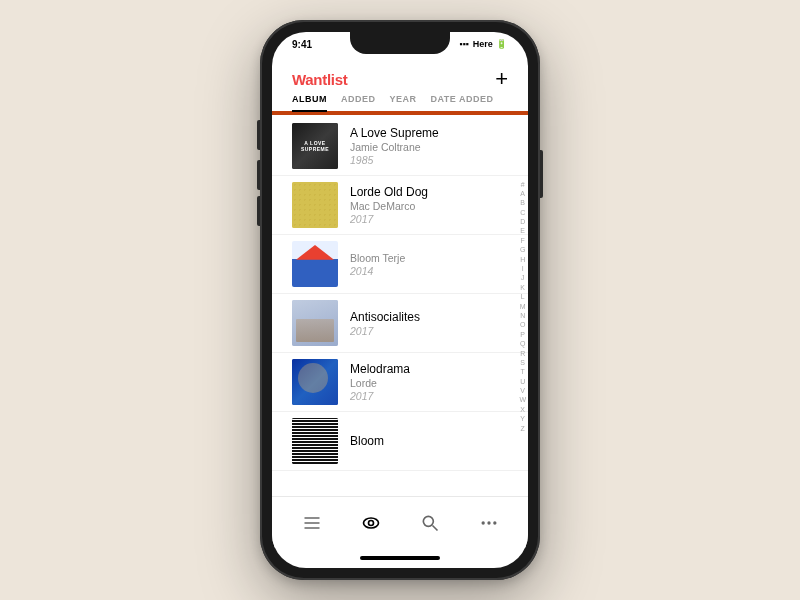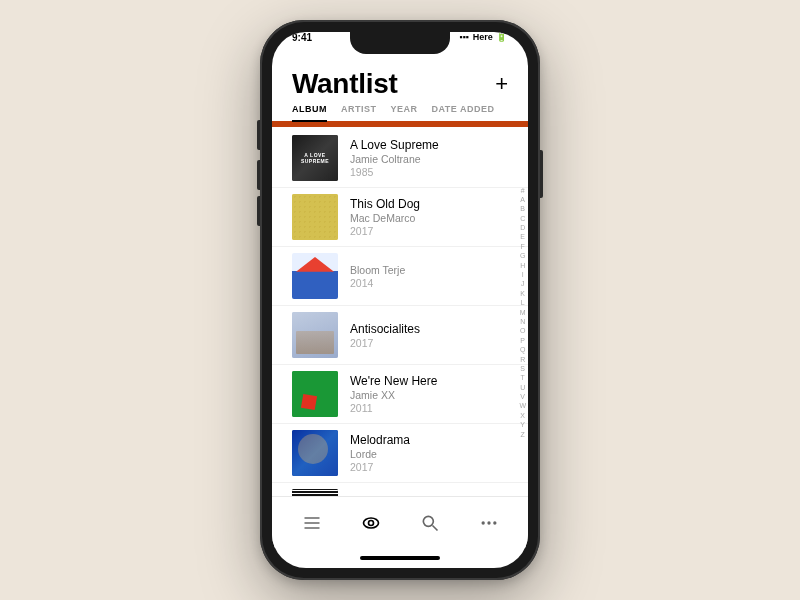--- a/index.html
+++ b/index.html
@@ -78,21 +78,21 @@
       height: 22px;
       background: #1a1a1a;
       border-radius: 0 0 16px 16px;
       z-index: 10;
     }
 
     .status-bar {
       height: 28px;
       flex-shrink: 0;
       display: flex;
-      align-items: flex-start;
+      align-items: center;
       padding: 0 20px 4px;
       font-size: 9px;
       font-weight: 600;
       color: #000;
     }
 
     .status-time {
       flex: 1;
       font-size: 10px;
       font-weight: 700;
@@ -113,38 +113,38 @@
     }
 
     .header {
       padding: 8px 20px 4px;
       display: flex;
       align-items: center;
       justify-content: space-between;
     }
 
     .page-title {
-      font-size: 28px;
+      font-size: 15px;
       font-weight: 700;
-      color: #000000;
+      color: #ef4444;
       letter-spacing: -0.3px;
     }
 
     .add-button {
       font-size: 22px;
       color: #000;
       cursor: pointer;
       line-height: 1;
     }
 
     .tabs {
       display: flex;
       padding: 0 20px;
       gap: 14px;
-      border-bottom: 6px solid #c2410c;
+      border-bottom: 4px solid #c2410c;
       margin-bottom: 2px;
     }
 
     .tab {
       font-size: 9px;
       font-weight: 600;
       color: #999;
       padding-bottom: 6px;
       letter-spacing: 0.5px;
       cursor: pointer;
@@ -200,20 +200,21 @@
     .item-artist {
       font-size: 10.5px;
       color: #888;
       margin-top: 1px;
     }
 
     .item-year {
       font-size: 10.5px;
       color: #aaa;
       margin-top: 1px;
+      font-style: italic;
     }
 
     
     .art-love-supreme {
       background: #2a2a2a;
       display: flex;
       align-items: center;
       justify-content: center;
       position: relative;
       overflow: hidden;
@@ -449,21 +450,21 @@
     </div>
 
     <div class="content">
       <div class="header">
         <h1 class="page-title">Wantlist</h1>
         <span class="add-button">+</span>
       </div>
 
       <div class="tabs">
         <span class="tab active">ALBUM</span>
-        <span class="tab">ARTIST</span>
+        <span class="tab">ADDED</span>
         <span class="tab">YEAR</span>
         <span class="tab">DATE ADDED</span>
       </div>
 
       <div class="list">
 
         <div class="list-item">
           <div class="album-art">
             <div class="art-love-supreme" style="width:100%;height:100%;">
               <div class="art-love-supreme-text">A LOVE<br>SUPREME</div>
@@ -476,21 +477,21 @@
           </div>
         </div>
 
         <div class="list-item">
           <div class="album-art">
             <div class="art-this-old-dog" style="width:100%;height:100%;">
               <div class="art-this-old-dog-pattern"></div>
             </div>
           </div>
           <div class="item-info">
-            <div class="item-title">This Old Dog</div>
+            <div class="item-title">Lorde Old Dog</div>
             <div class="item-artist">Mac DeMarco</div>
             <div class="item-year">2017</div>
           </div>
         </div>
 
         <div class="list-item">
           <div class="album-art">
             <div class="art-album-time" style="width:100%;height:100%;"></div>
           </div>
           <div class="item-info">
@@ -504,32 +505,20 @@
             <div class="art-antisocialites" style="width:100%;height:100%;">
               <div class="art-antisocialites-dots"></div>
             </div>
           </div>
           <div class="item-info">
             <div class="item-title">Antisocialites</div>
             <div class="item-year">2017</div>
           </div>
         </div>
 
-        <div class="list-item">
-          <div class="album-art">
-            <div class="art-new-here" style="width:100%;height:100%;">
-              <div class="art-new-here-shape"></div>
-            </div>
-          </div>
-          <div class="item-info">
-            <div class="item-title">We're New Here</div>
-            <div class="item-artist">Jamie XX</div>
-            <div class="item-year">2011</div>
-          </div>
-        </div>
 
         <div class="list-item">
           <div class="album-art">
             <div class="art-melodrama" style="width:100%;height:100%;">
               <div class="art-melodrama-circle"></div>
             </div>
           </div>
           <div class="item-info">
             <div class="item-title">Melodrama</div>
             <div class="item-artist">Lorde</div>

